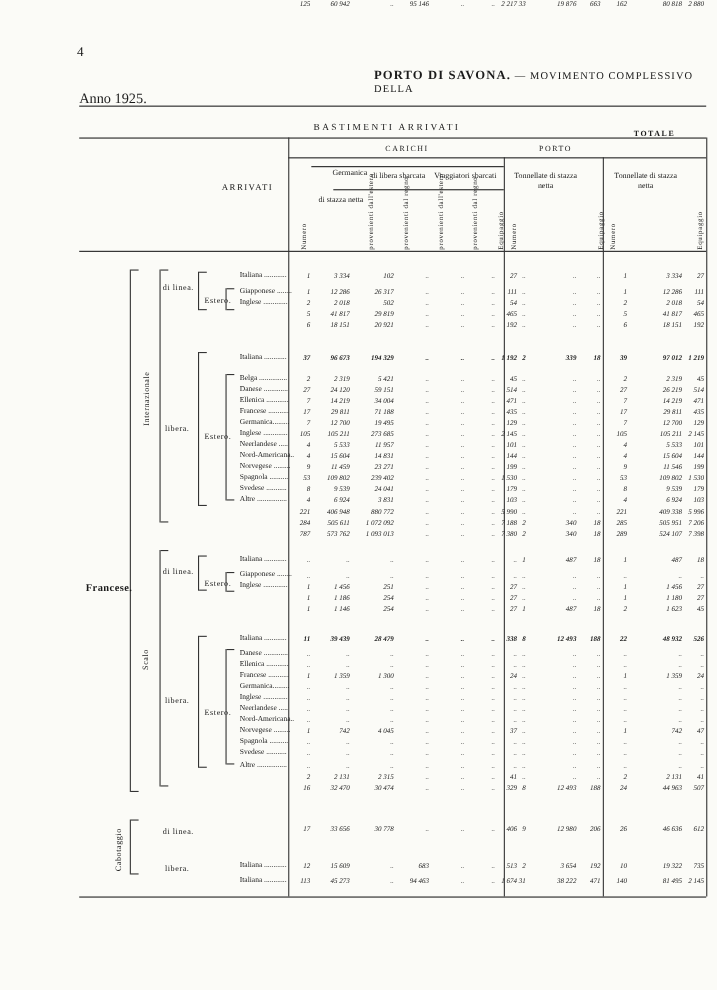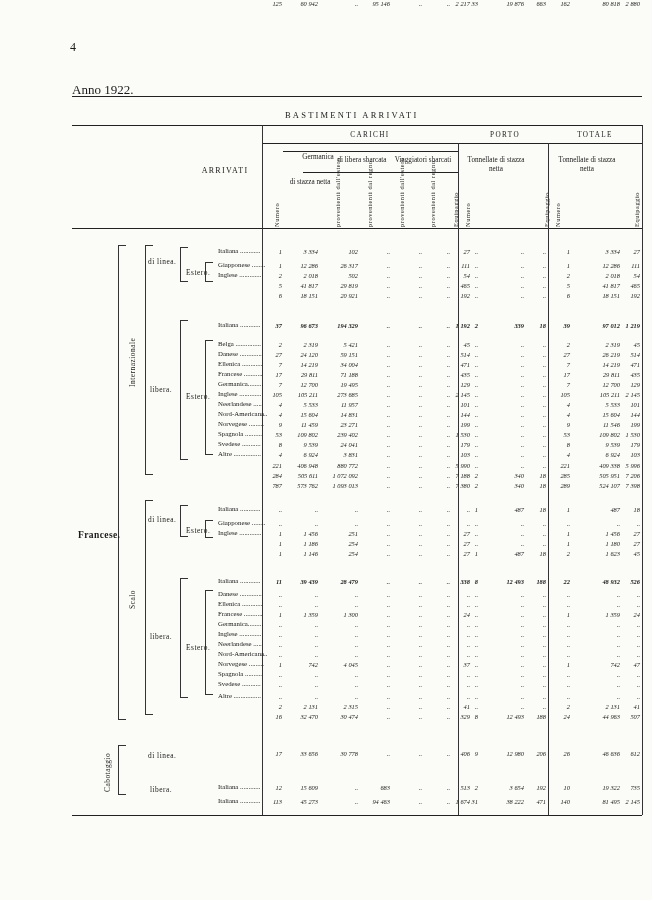--- a/index.html
+++ b/index.html
@@ -36,37 +36,41 @@
   .brace:before{top:0;}
   .brace:after{bottom:0;}
 </style>
 </head>
 <body>
 
 <div class="page">
 
   <div class="pagenum">4</div>
 
-
-  <div class="anno">Anno 1922.</div>
+  <div class="hdr-title">
+    <b>PORTO DI SAVONA.</b>
+    <span class="sm">— MOVIMENTO COMPLESSIVO DELLA</span>
+  </div>
+
+  <div class="anno">Anno 1925.</div>
 
   <div class="rule" style="left:72px;top:96px;width:570px;height:1px;"></div>
 
   <div class="bast">BASTIMENTI ARRIVATI</div>
 
   <div class="rule" style="left:72px;top:125px;width:570px;height:1px;"></div>
   <div class="rule" style="left:262px;top:143px;width:380px;height:1px;"></div>
   <div class="rule" style="left:283px;top:151px;width:175px;height:1px;"></div>
   <div class="rule" style="left:303px;top:172px;width:155px;height:1px;"></div>
   <div class="rule" style="left:72px;top:228px;width:570px;height:1px;"></div>
   <div class="rule" style="left:72px;top:815px;width:570px;height:1px;"></div>
 
   <div class="lbl b" style="left:320px;top:131px;width:100px;">CARICHI</div>
   <div class="lbl b" style="left:470px;top:131px;width:70px;">PORTO</div>
-  <div class="lbl b" style="left:560px;top:131px;width:70px;">TOTALE</div>
+  <div class="lbl b" style="left:560px;top:118px;width:70px;font-weight:bold;">TOTALE</div>
 
   <div class="lbl" style="left:290px;top:153px;width:56px;">Germanica</div>
   <div class="lbl" style="left:330px;top:156px;width:64px;">di libera sbarcata</div>
   <div class="lbl" style="left:392px;top:156px;width:62px;">Viaggiatori sbarcati</div>
   <div class="lbl" style="left:466px;top:156px;width:60px;">Tonnellate di stazza netta</div>
   <div class="lbl" style="left:557px;top:156px;width:60px;">Tonnellate di stazza netta</div>
 
   <div class="lbl" style="left:288px;top:178px;width:44px;">di stazza netta</div>
 
   <div class="vert" style="left:273px;top:183px;height:44px;">Numero</div>

